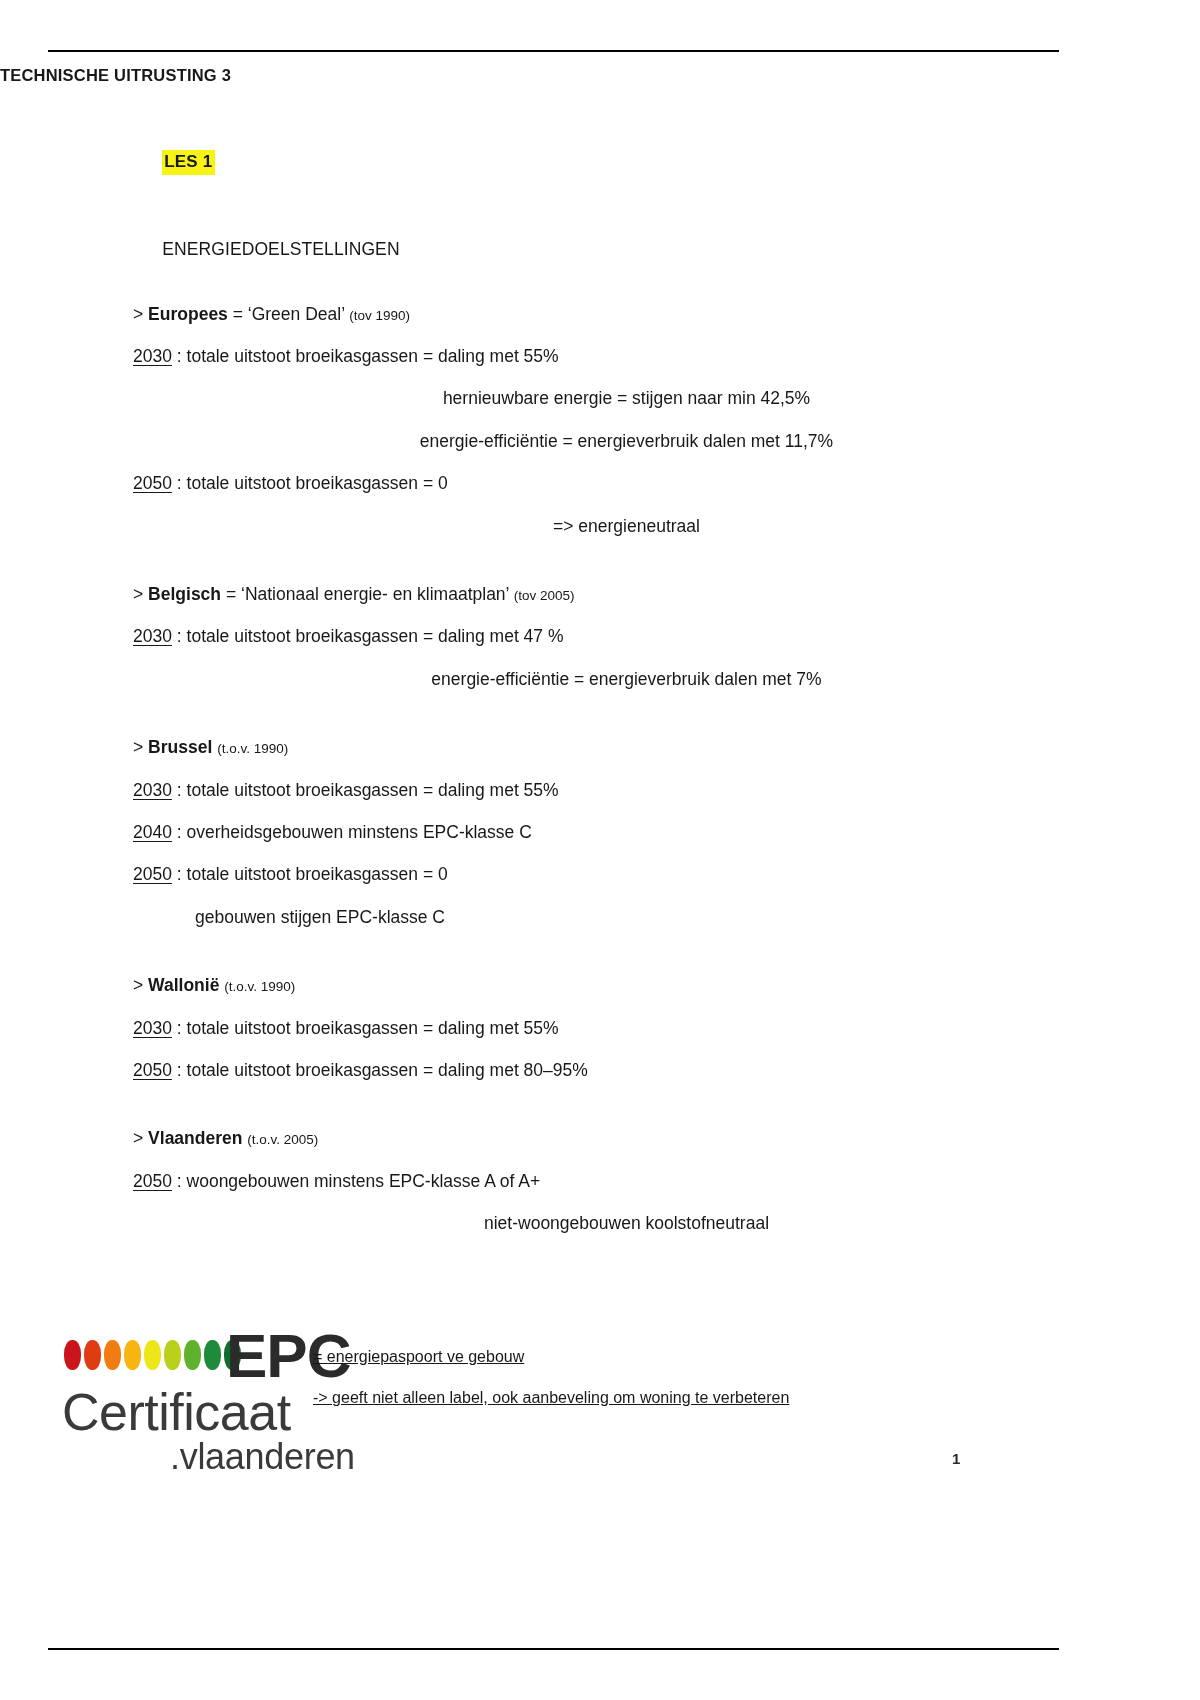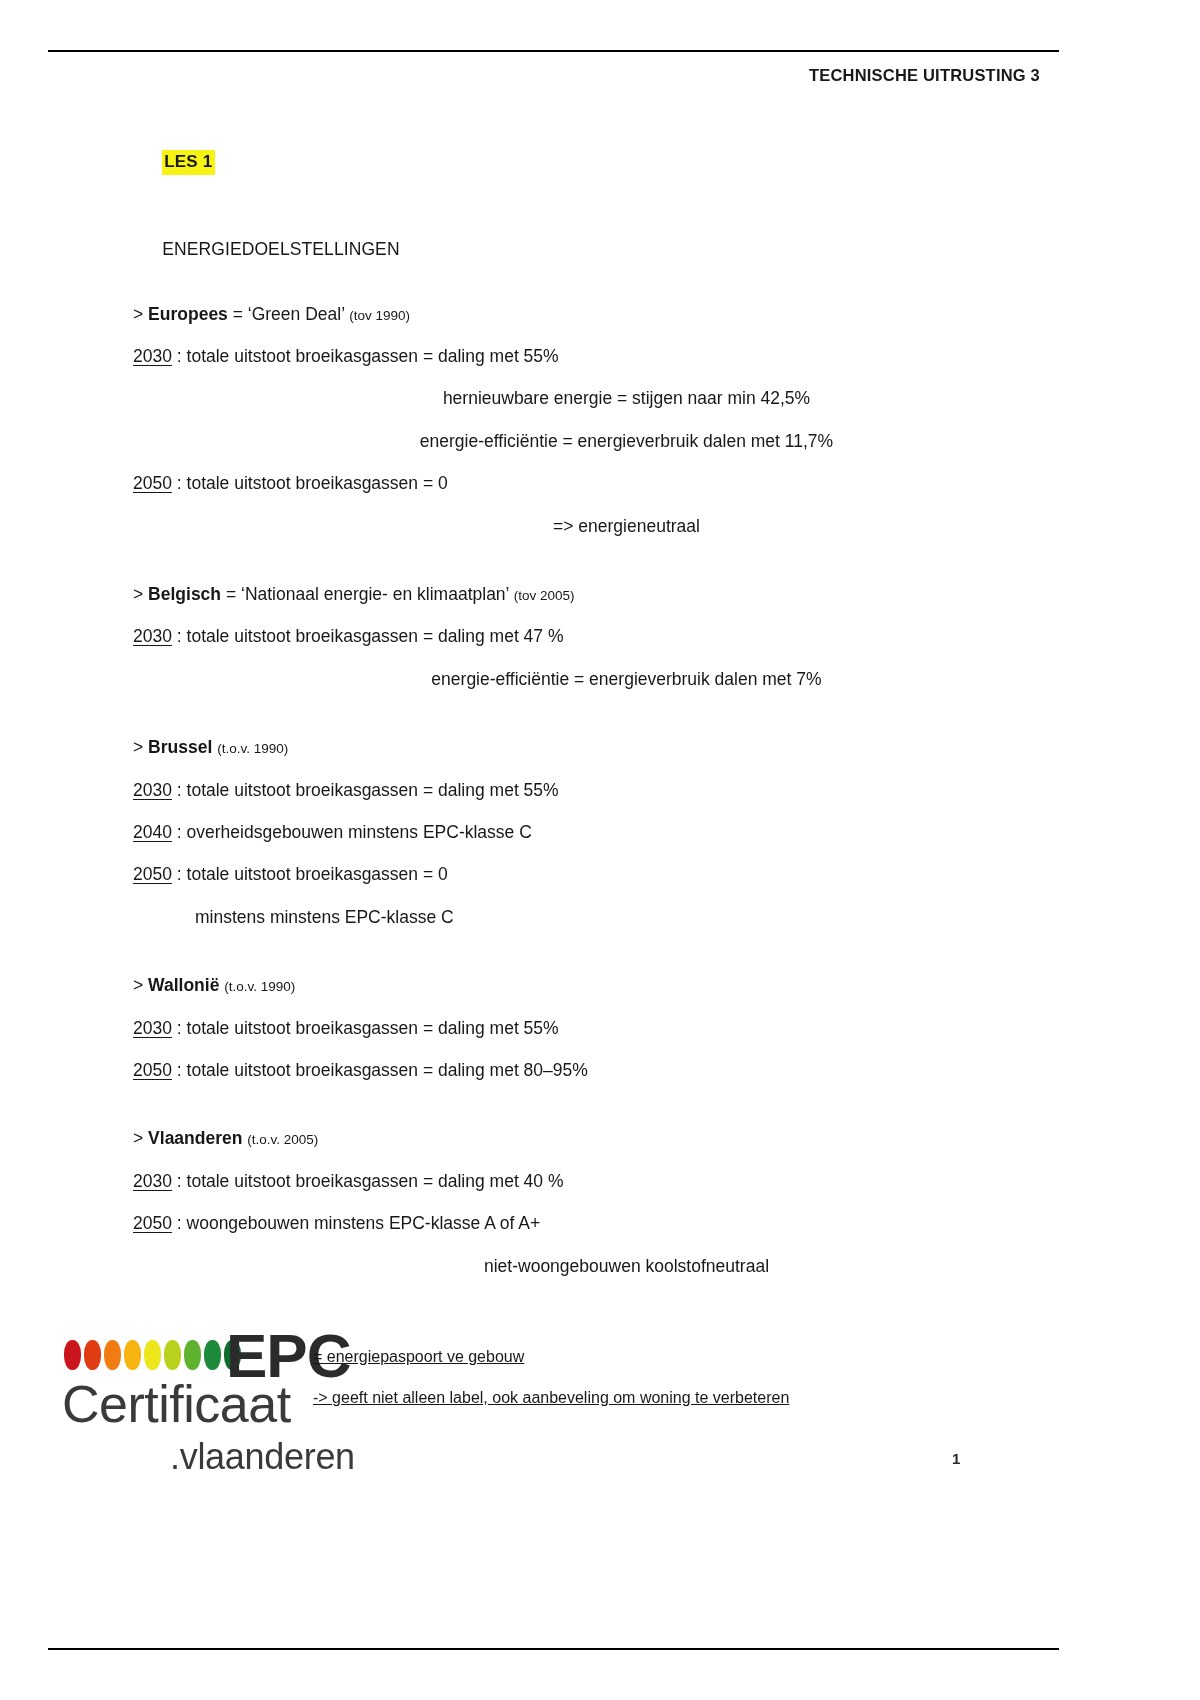--- a/index.html
+++ b/index.html
@@ -26,21 +26,21 @@
     border-top: 2px solid #000000;
   }
   .rule-top { top: 50px; }
   .rule-bottom { top: 1648px; }
 
   .doc-title {
     position: absolute;
     top: 66px;
     left: 0;
     width: 1040px;
-    text-align: right;
+    text-align: left;
     font-size: 16.5px;
     font-weight: bold;
     letter-spacing: 0.2px;
   }
 
   .content {
     position: absolute;
     left: 133px;
     top: 128px;
     width: 930px;
@@ -103,21 +103,21 @@
     top: -6px;
     font-size: 62px;
     font-weight: bold;
     letter-spacing: -1px;
     color: #2b2b2b;
     font-family: "Liberation Sans", sans-serif;
   }
   .cert-word {
     position: absolute;
     left: 4px;
-    top: 48px;
+    top: 56px;
     font-size: 52px;
     color: #3a3a3a;
     letter-spacing: -0.5px;
   }
   .vl-word {
     position: absolute;
     left: 112px;
     top: 110px;
     font-size: 36px;
     color: #3a3a3a;
@@ -169,28 +169,27 @@
     <div class="line indent-1 gap"><span>=&gt; energieneutraal</span></div>
 
     <div class="line"><span>&gt; </span><span class="bold">Belgisch</span><span> = ‘Nationaal energie- en klimaatplan’ </span><span class="small">(tov 2005)</span></div>
     <div class="line"><span class="u">2030</span><span> : </span><span>totale uitstoot broeikasgassen = daling met 47 %</span></div>
     <div class="line indent-1 gap"><span>energie-efficiëntie = energieverbruik dalen met 7%</span></div>
 
     <div class="line"><span>&gt; </span><span class="bold">Brussel</span><span> </span><span class="small">(t.o.v. 1990)</span></div>
     <div class="line"><span class="u">2030</span><span> : </span><span>totale uitstoot broeikasgassen = daling met 55%</span></div>
     <div class="line"><span class="u">2040</span><span> : </span><span>overheidsgebouwen minstens EPC-klasse C</span></div>
     <div class="line"><span class="u">2050</span><span> : </span><span>totale uitstoot broeikasgassen = 0</span></div>
-    <div class="line indent-2 gap"><span>minstens minstens EPC-klasse C</span></div>
+    <div class="line indent-2 gap"><span>gebouwen stijgen EPC-klasse C</span></div>
 
     <div class="line"><span>&gt; </span><span class="bold">Wallonië</span><span> </span><span class="small">(t.o.v. 1990)</span></div>
     <div class="line"><span class="u">2030</span><span> : </span><span>totale uitstoot broeikasgassen = daling met 55%</span></div>
     <div class="line gap"><span class="u">2050</span><span> : </span><span>totale uitstoot broeikasgassen = daling met 80–95%</span></div>
 
     <div class="line"><span>&gt; </span><span class="bold">Vlaanderen</span><span> </span><span class="small">(t.o.v. 2005)</span></div>
-    <div class="line"><span class="u">2030</span><span> : </span><span>totale uitstoot broeikasgassen = daling met 40 %</span></div>
     <div class="line"><span class="u">2050</span><span> : </span><span>woongebouwen minstens EPC-klasse A of A+</span></div>
     <div class="line indent-1"><span>niet-woongebouwen koolstofneutraal</span></div>
 
   </div>
 
   <div class="logo">
     <div class="dots">
       <span class="dot" style="background:#c9151b"></span>
       <span class="dot" style="background:#e03c13"></span>
       <span class="dot" style="background:#f07c12"></span>

